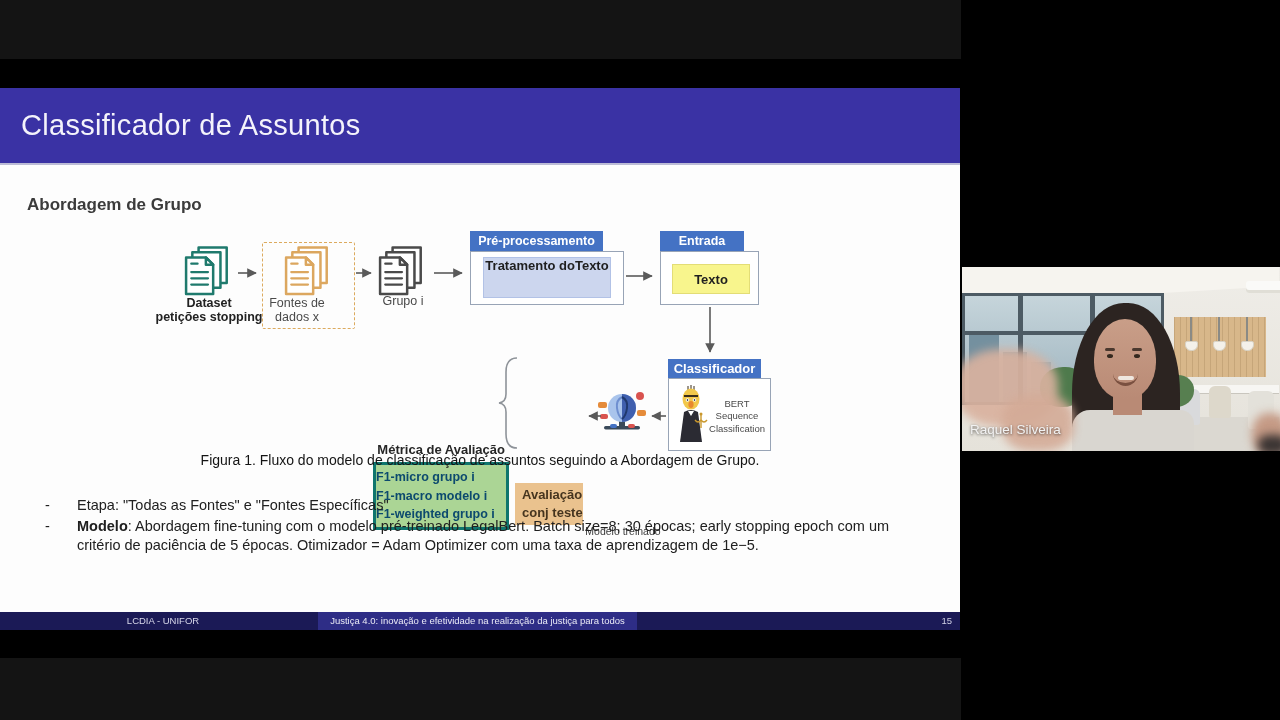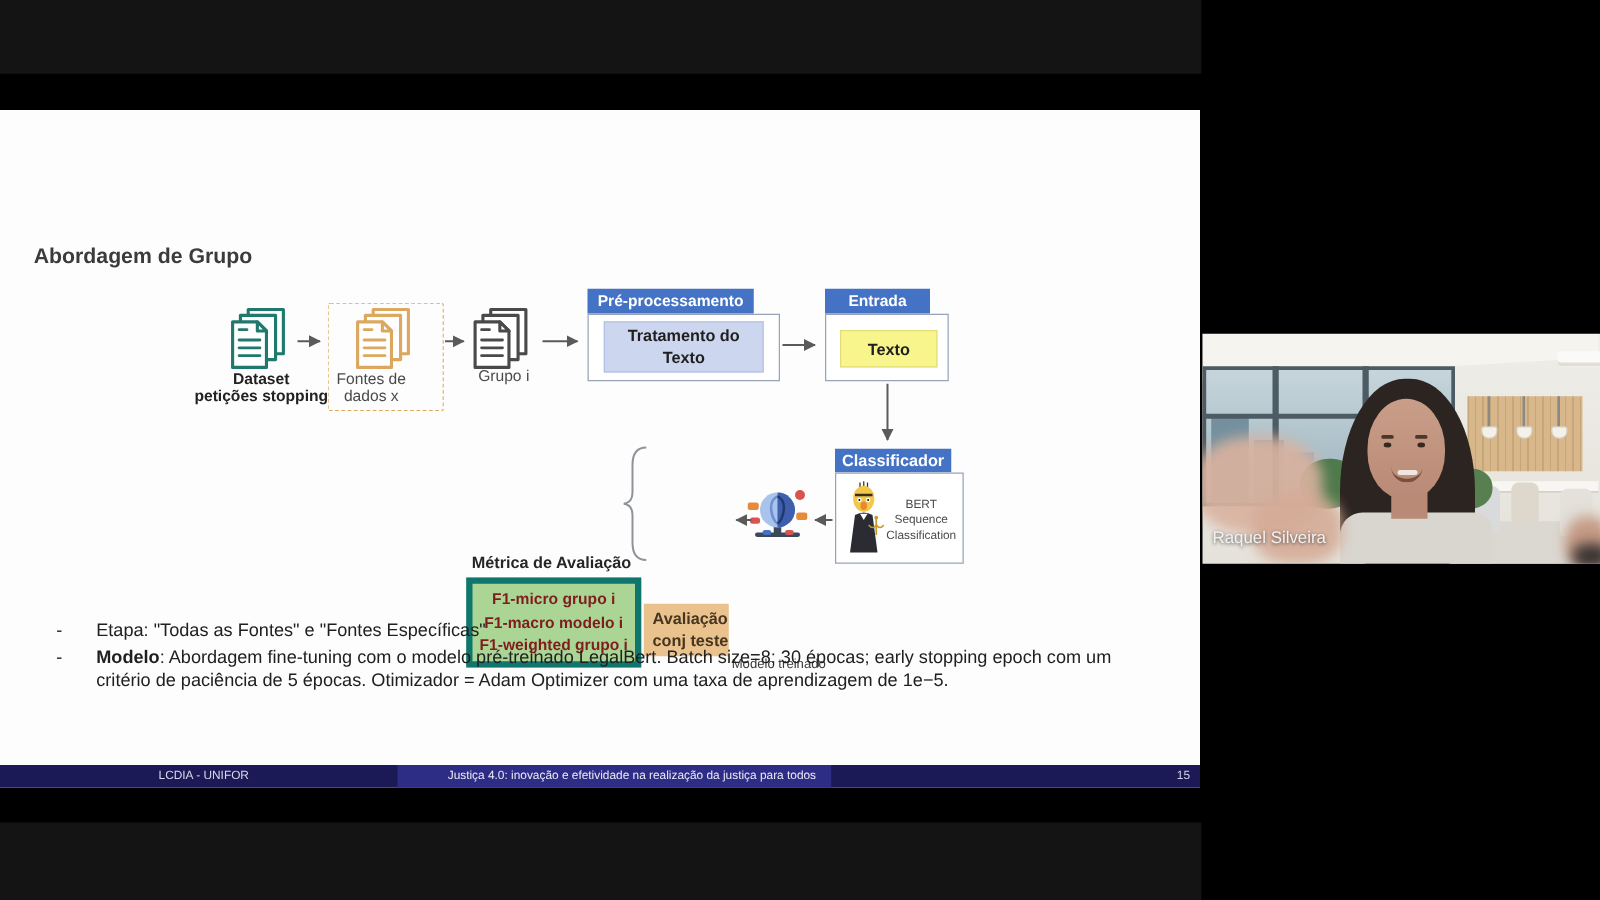--- a/index.html
+++ b/index.html
@@ -15,36 +15,36 @@
   
   .slide{left:0;top:88px;width:960px;height:542px;background:#fdfdfd;}
   .slide-header{left:0;top:0;width:960px;height:75px;background:#3a32a4;border-bottom:2px solid #bcbcd6;}
   .slide-title{position:absolute;left:21px;top:0;line-height:75px;font-size:29px;color:#f4f3fb;letter-spacing:.3px;}
   .section-heading{left:27px;top:107px;font-size:17px;font-weight:bold;color:#3b3b3b;}
 
   
   .slide-footer{left:0;top:524px;width:960px;height:18px;background:#1b1a56;}
   .foot-left{position:absolute;left:118px;width:90px;top:0;line-height:18px;font-size:9.5px;color:#d8d8ea;text-align:center;}
   .foot-center{position:absolute;left:318px;width:319px;top:0;height:18px;line-height:18px;background:#2e2d86;
-               font-size:9.5px;color:#eaeaf6;text-align:center;white-space:nowrap;overflow:hidden;padding-left:28px;}
+               font-size:9.5px;color:#eaeaf6;text-align:center;white-space:nowrap;overflow:hidden;}
   .foot-page{position:absolute;left:928px;width:24px;top:0;line-height:18px;font-size:9.5px;color:#cfcfe4;text-align:right;}
 
   
   .doc-label{font-size:12.5px;line-height:13.5px;text-align:center;color:#4a4a4a;}
   .doc-label.bold{font-weight:bold;color:#222;}
   .dashed-box{left:262px;top:242px;width:91px;height:85px;border:1.6px dashed #dcaa5e;border-radius:2px;}
   .tab{background:#4472c4;color:#fff;font-weight:bold;font-size:12.5px;text-align:center;}
   .panel{background:#fff;border:1px solid #98a4b6;}
   .inner-blue{background:#ccd6ee;border:1px solid #b2c2e6;color:#1f1f1f;font-weight:bold;font-size:13px;
-              text-align:center;display:flex;flex-direction:column;justify-content:center;line-height:1.3;}
+              text-align:center;display:flex;justify-content:center;line-height:1.3;}
   .inner-yellow{background:#f8f58d;border:1px solid #e3dd76;color:#1f1f1f;font-weight:bold;font-size:13px;
                 text-align:center;display:flex;align-items:center;justify-content:center;}
-  .green-box{left:373px;top:374px;width:130px;height:62px;background:#abd595;border:5px solid #0f766e;
-             display:flex;flex-direction:column;justify-content:center;text-align:center;
-             font-size:12.5px;font-weight:bold;color:#7f1d1d;line-height:1.5;}
+  .green-box{left:373px;top:374px;width:130px;height:62px;background:#abd595;border:3px solid #0f766e;
+             display:flex;flex-direction:column;justify-content:center;
+             font-size:12.5px;font-weight:bold;color:#0c4a6e;line-height:1.5;}
   .metric-title{left:360px;top:354px;width:145px;text-align:right;font-size:13px;font-weight:bold;color:#262626;}
   .tan-box{left:515px;top:395px;width:68px;height:42px;background:#eac28e;color:#46351f;font-weight:bold;
            font-size:13px;display:flex;flex-direction:column;justify-content:center;padding-left:7px;box-sizing:border-box;line-height:1.35;}
   .model-label{left:575px;top:437px;width:96px;text-align:center;font-size:10.5px;color:#3a3a3a;}
   .bert-text{font-size:9.5px;color:#4a4a4a;line-height:1.3;text-align:center;}
   .caption{left:0;top:364px;width:960px;text-align:center;font-size:14px;color:#141414;}
 
   
   .bullets{left:45px;top:408px;width:880px;font-size:14.5px;color:#202020;line-height:19.5px;}
   .bullet-row{display:flex;margin-bottom:1px;}
@@ -87,20 +87,23 @@
 </head>
 <body>
 
 <div id="screen">
 
   <div class="abs strip top"></div>
   <div class="abs strip bottom"></div>
 
   <div class="abs slide">
 
+    <div class="abs slide-header">
+      <div class="slide-title">Classificador de Assuntos</div>
+    </div>
 
     <div class="abs section-heading">Abordagem de Grupo</div>
 
     <svg class="abs" style="left:184px;top:158px;" width="50" height="50" viewBox="0 0 48 48">
       <g fill="#ffffff" stroke="#1f7a6d" stroke-width="2.4" stroke-linejoin="round">
         <rect x="14" y="1.5" width="27" height="34"></rect>
         <rect x="8" y="6" width="27" height="34"></rect>
         <path d="M2,11 H21 L28,18 V46 H2 Z"></path>
         <path d="M21,11 V18 H28 Z"></path>
       </g>
@@ -215,20 +218,21 @@
       <line x1="29" y1="30" x2="29" y2="44" stroke="#c9972c" stroke-width="1.4"></line>
       <path d="M23,36 q3,4 6,0" fill="none" stroke="#c9972c" stroke-width="1.3"></path>
       <path d="M29,36 q3,4 6,0" fill="none" stroke="#c9972c" stroke-width="1.3"></path>
       <circle cx="29" cy="30" r="1.5" fill="#c9972c"></circle>
     </svg>
     <div class="abs bert-text" style="left:706px;top:310px;width:62px;">
       <div>BERT Sequence</div>
       <div>Classification</div>
     </div>
 
+    <div class="abs caption">Figura 1. Fluxo do modelo de classificação de assuntos seguindo a Abordagem de Grupo.</div>
 
     <div class="abs bullets">
       <div class="bullet-row">
         <span class="bullet-marker">-</span>
         <span class="bullet-text"><span class="bullet-lead"></span><span>Etapa: "Todas as Fontes" e "Fontes Específicas"</span></span>
       </div>
       <div class="bullet-row">
         <span class="bullet-marker">-</span>
         <span class="bullet-text"><span class="bullet-lead">Modelo</span><span>: Abordagem fine-tuning com o modelo pré-treinado LegalBert. Batch size=8; 30 épocas; early stopping epoch com um critério de paciência de 5 épocas. Otimizador = Adam Optimizer com uma taxa de aprendizagem de 1e−5.</span></span>
       </div>

